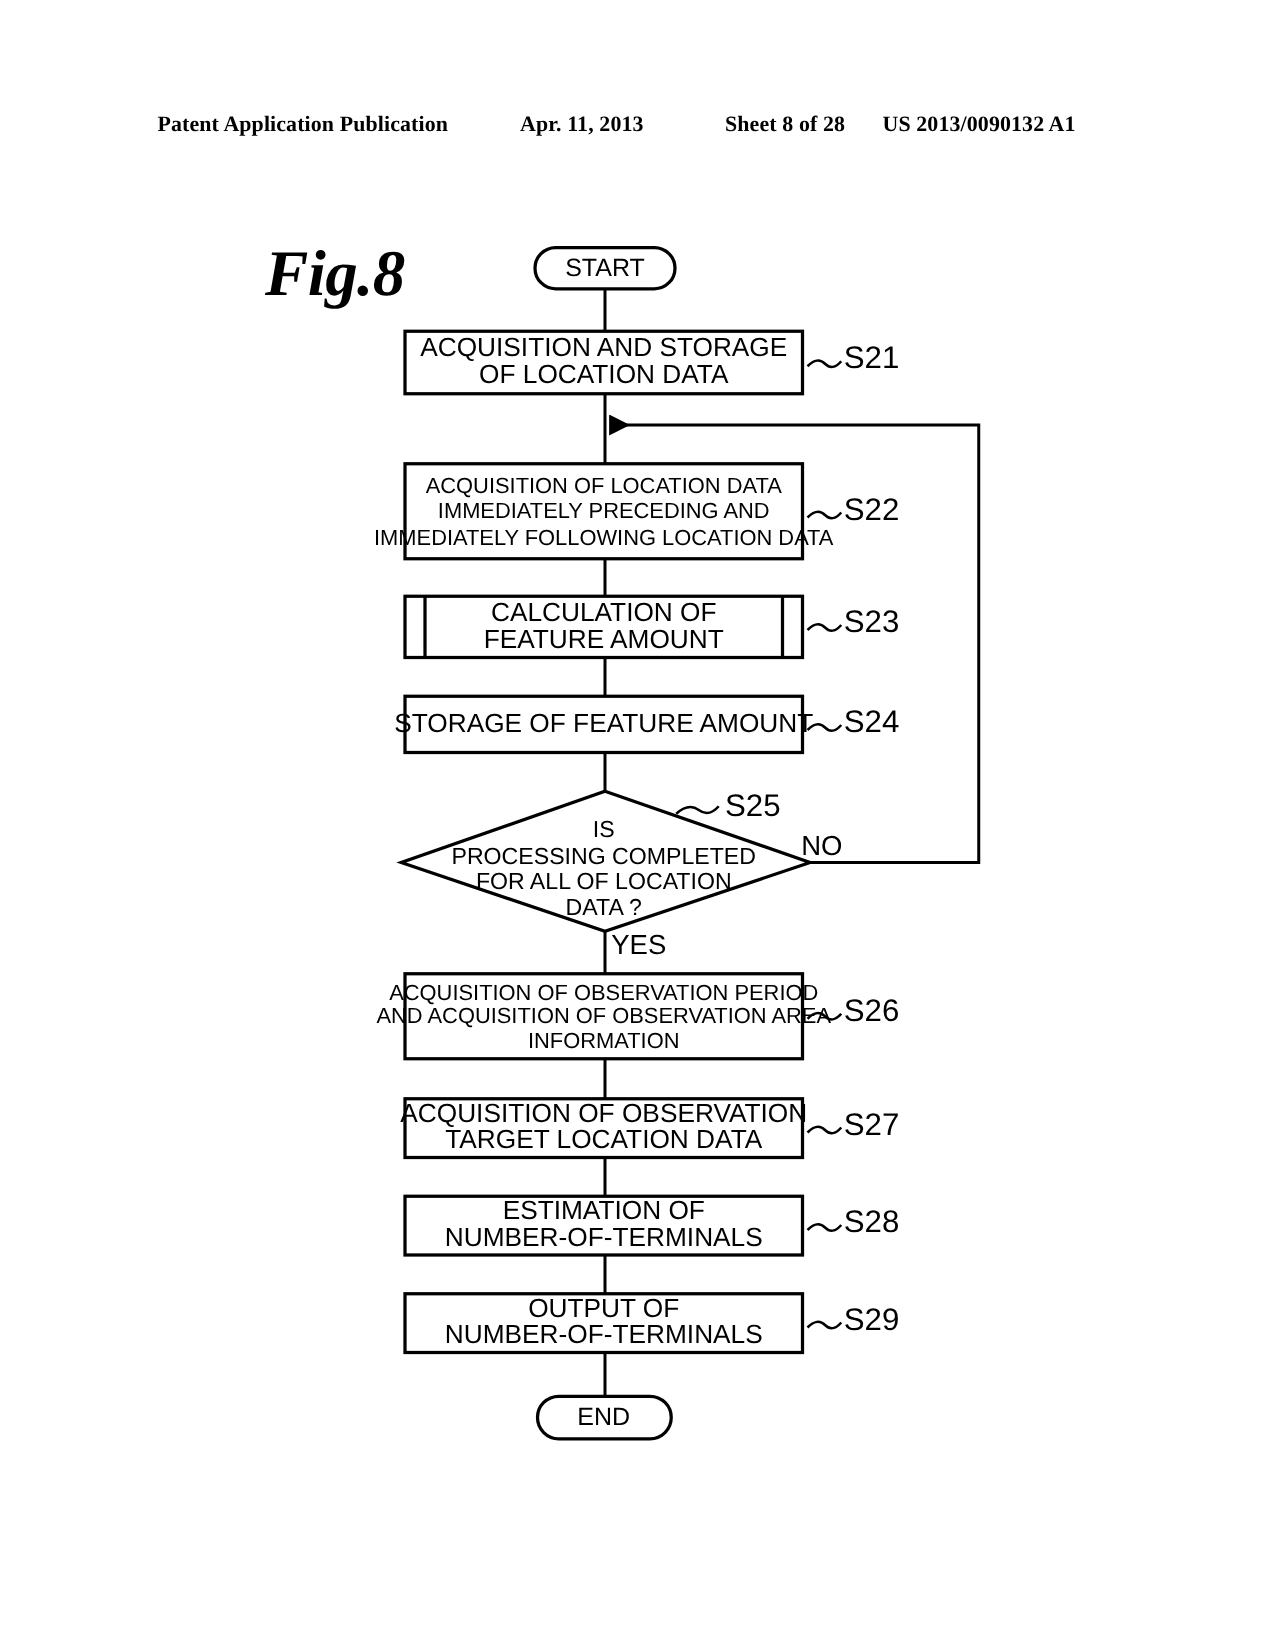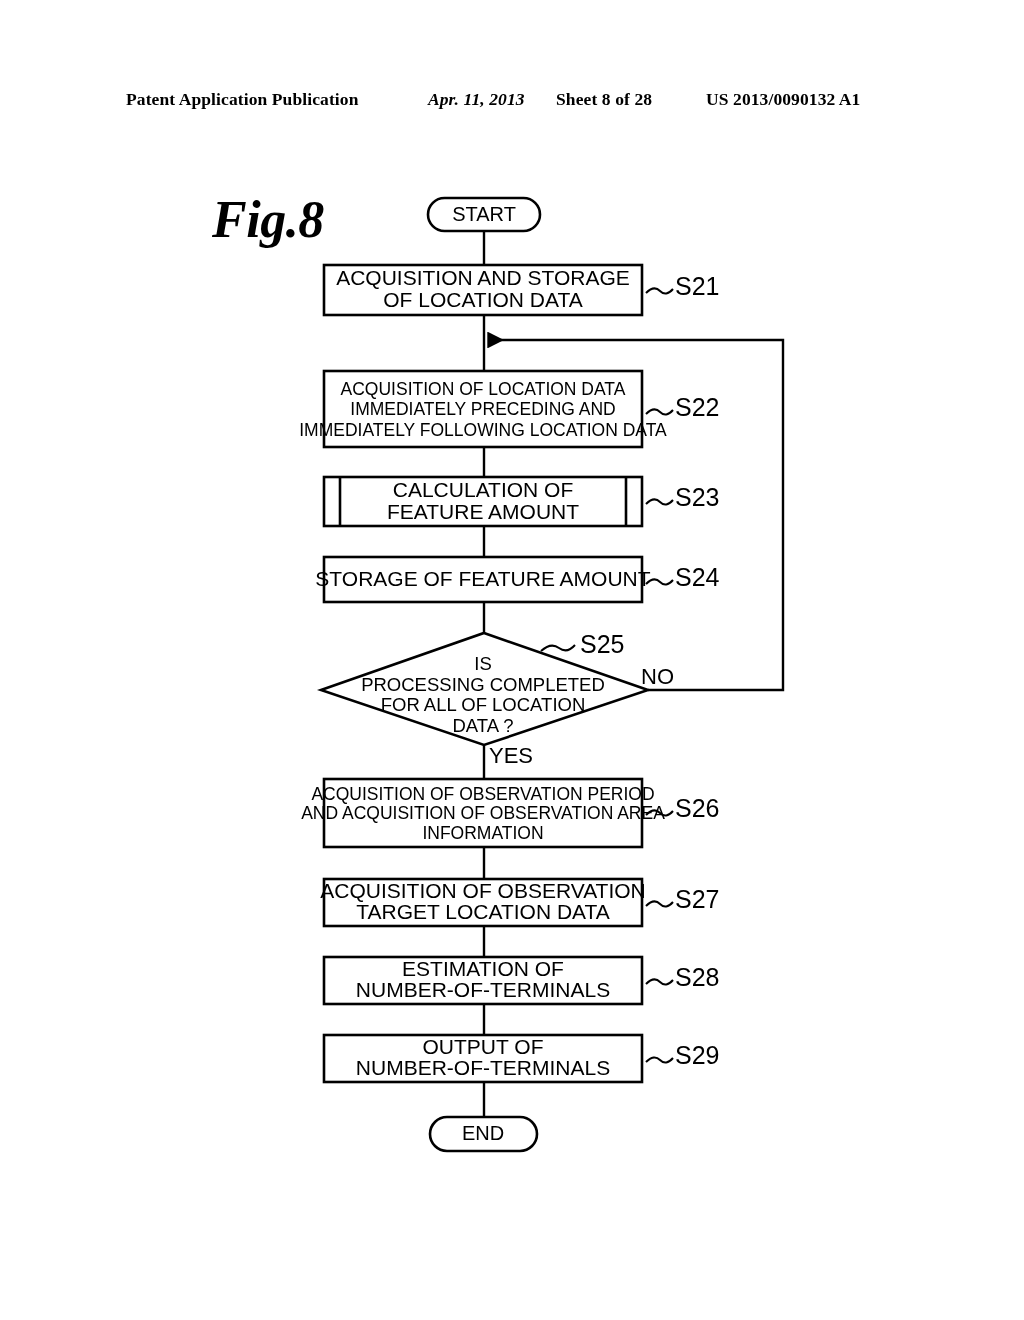--- a/index.html
+++ b/index.html
@@ -30,26 +30,25 @@
     font-size: 17.5px;
     letter-spacing: 0.1px;
     white-space: nowrap;
   }
   #patent-header .hdr-pub {
     position: absolute;
     left: 126px;
   }
   #patent-header .hdr-date {
     position: absolute;
-    left: 428px;
-    font-style: italic;
+    left: 416px;
   }
   #patent-header .hdr-sheet {
     position: absolute;
-    left: 556px;
+    left: 580px;
   }
   #patent-header .hdr-num {
     position: absolute;
     left: 706px;
     text-align: right;
   }
 
   
   #figure-label {
     position: absolute;

